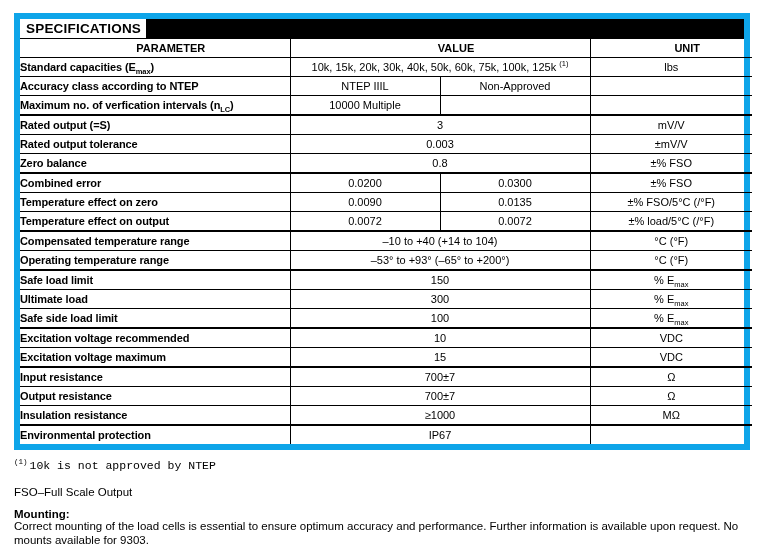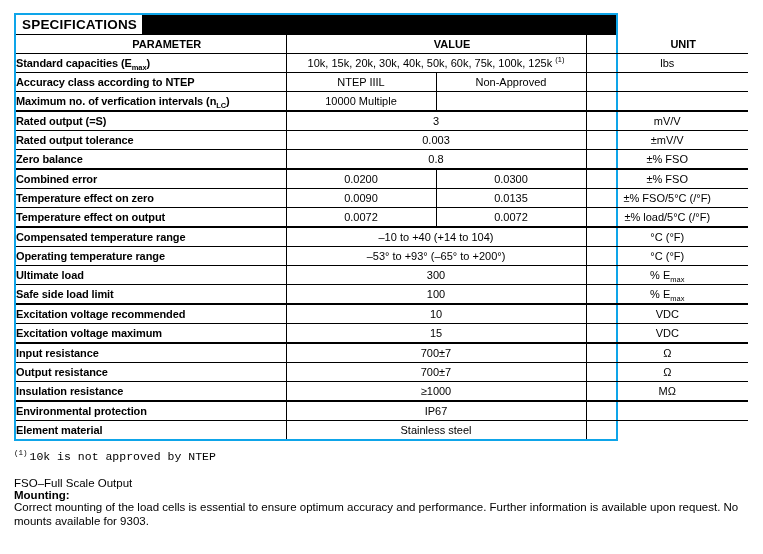--- a/index.html
+++ b/index.html
@@ -4,21 +4,21 @@
 <style>
   html,body { margin:0; padding:0; background:#fff; }
   body {
     width:763px; height:554px;
     font-family:"Liberation Sans", sans-serif;
     color:#000;
     -webkit-font-smoothing:antialiased;
   }
   .page { padding:13px 12px 0 14px; }
 
-  .spec-box { width:604px; border:2px solid #0ea5e9; box-sizing:border-box; }
+  .spec-box { width:736px; border:6px solid #0ea5e9; box-sizing:border-box; }
 
   .title-row { display:flex; height:19px; border-bottom:1px solid #000; align-items:stretch; }
   .title-row .t {
     font-size:13.5px; font-weight:bold; line-height:19px;
     padding:0 5px 0 6px; letter-spacing:0.2px; white-space:nowrap;
   }
   .title-row .bar { flex:1 1 auto; background:#000; }
 
   table { width:100%; border-collapse:collapse; table-layout:fixed; }
   td, th {
@@ -38,21 +38,21 @@
   table tr:first-child > * { border-top:0; }
   table tr:last-child > *  { border-bottom:0; }
 
   sub { font-size:7.5px; line-height:0; }
   sup { font-size:7.5px; line-height:0; vertical-align:super; }
 
   .notes { width:736px; font-size:11.5px; }
   .fnote { margin-top:9px;font-family:Liberation Mono, monospace; }
   .fnote sup { margin-right:2px; }
   .fso { margin-top:14px; }
-  .mount-h { font-weight:bold; }
+  .mount-h { margin-top:10px; font-weight:bold; }
   .mount-b { line-height:13.5px; width:734px; white-space:normal; }
 </style>
 </head>
 <body>
 
 <div class="page">
 
   <div class="spec-box">
 
     <div class="title-row">
@@ -139,20 +139,25 @@
         <td class="v" colspan="2">–10 to +40 (+14 to 104)</td>
         <td class="u">°C (°F)</td>
       </tr>
 
       <tr>
         <td class="p">Operating temperature range</td>
         <td class="v" colspan="2">–53° to +93° (–65° to +200°)</td>
         <td class="u">°C (°F)</td>
       </tr>
 
+      <tr class="g">
+        <td class="p">Safe load limit</td>
+        <td class="v" colspan="2">150</td>
+        <td class="u"><span>% E</span><sub>max</sub></td>
+      </tr>
 
       <tr>
         <td class="p">Ultimate load</td>
         <td class="v" colspan="2">300</td>
         <td class="u"><span>% E</span><sub>max</sub></td>
       </tr>
 
       <tr>
         <td class="p">Safe side load limit</td>
         <td class="v" colspan="2">100</td>
@@ -188,25 +193,20 @@
         <td class="v" colspan="2">≥1000</td>
         <td class="u">MΩ</td>
       </tr>
 
       <tr class="g">
         <td class="p">Environmental protection</td>
         <td class="v" colspan="2">IP67</td>
         <td class="u"></td>
       </tr>
 
-      <tr>
-        <td class="p">Element material</td>
-        <td class="v" colspan="2">Stainless steel</td>
-        <td class="u"></td>
-      </tr>
 
     </tbody>
       </table>
   </div>
 
   <div class="notes">
     <div class="fnote"><sup>(1)</sup><span>10k is not approved by NTEP</span></div>
     <div class="fso">FSO–Full Scale Output</div>
     <div class="mount-h">Mounting:</div>
     <div class="mount-b">Correct mounting of the load cells is essential to ensure optimum accuracy and performance. Further information is available upon request. No mounts available for 9303.</div>

